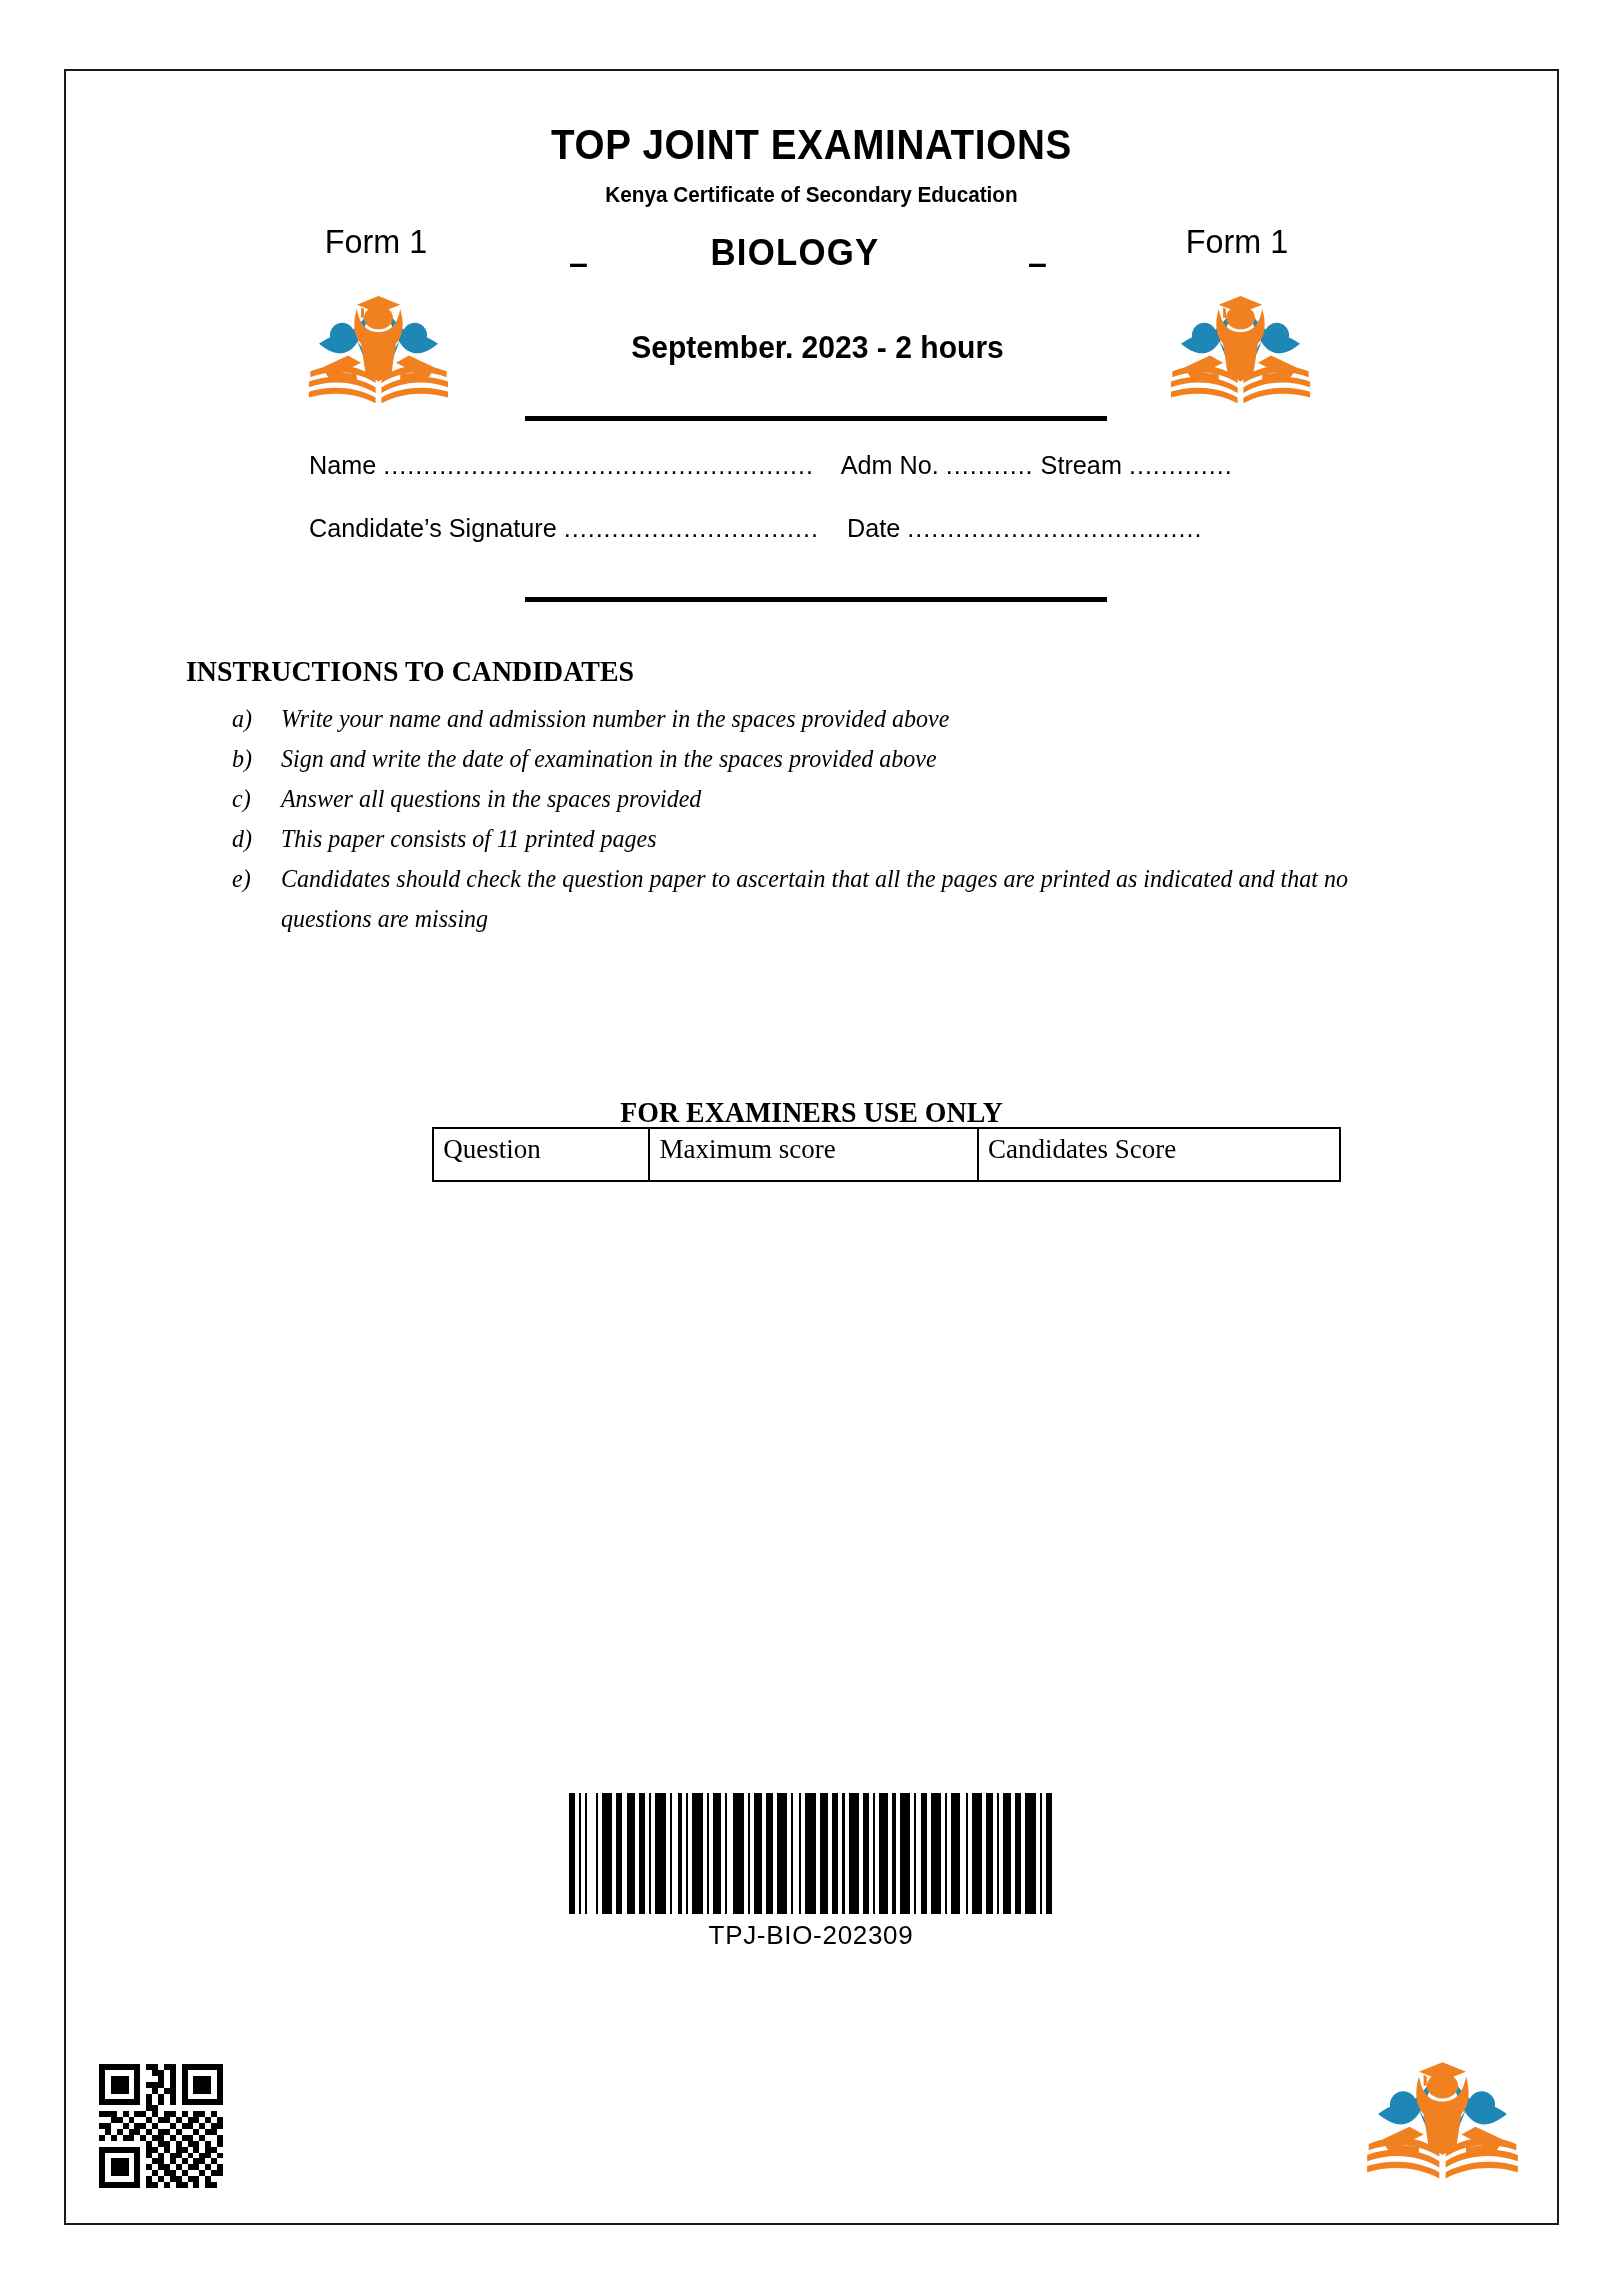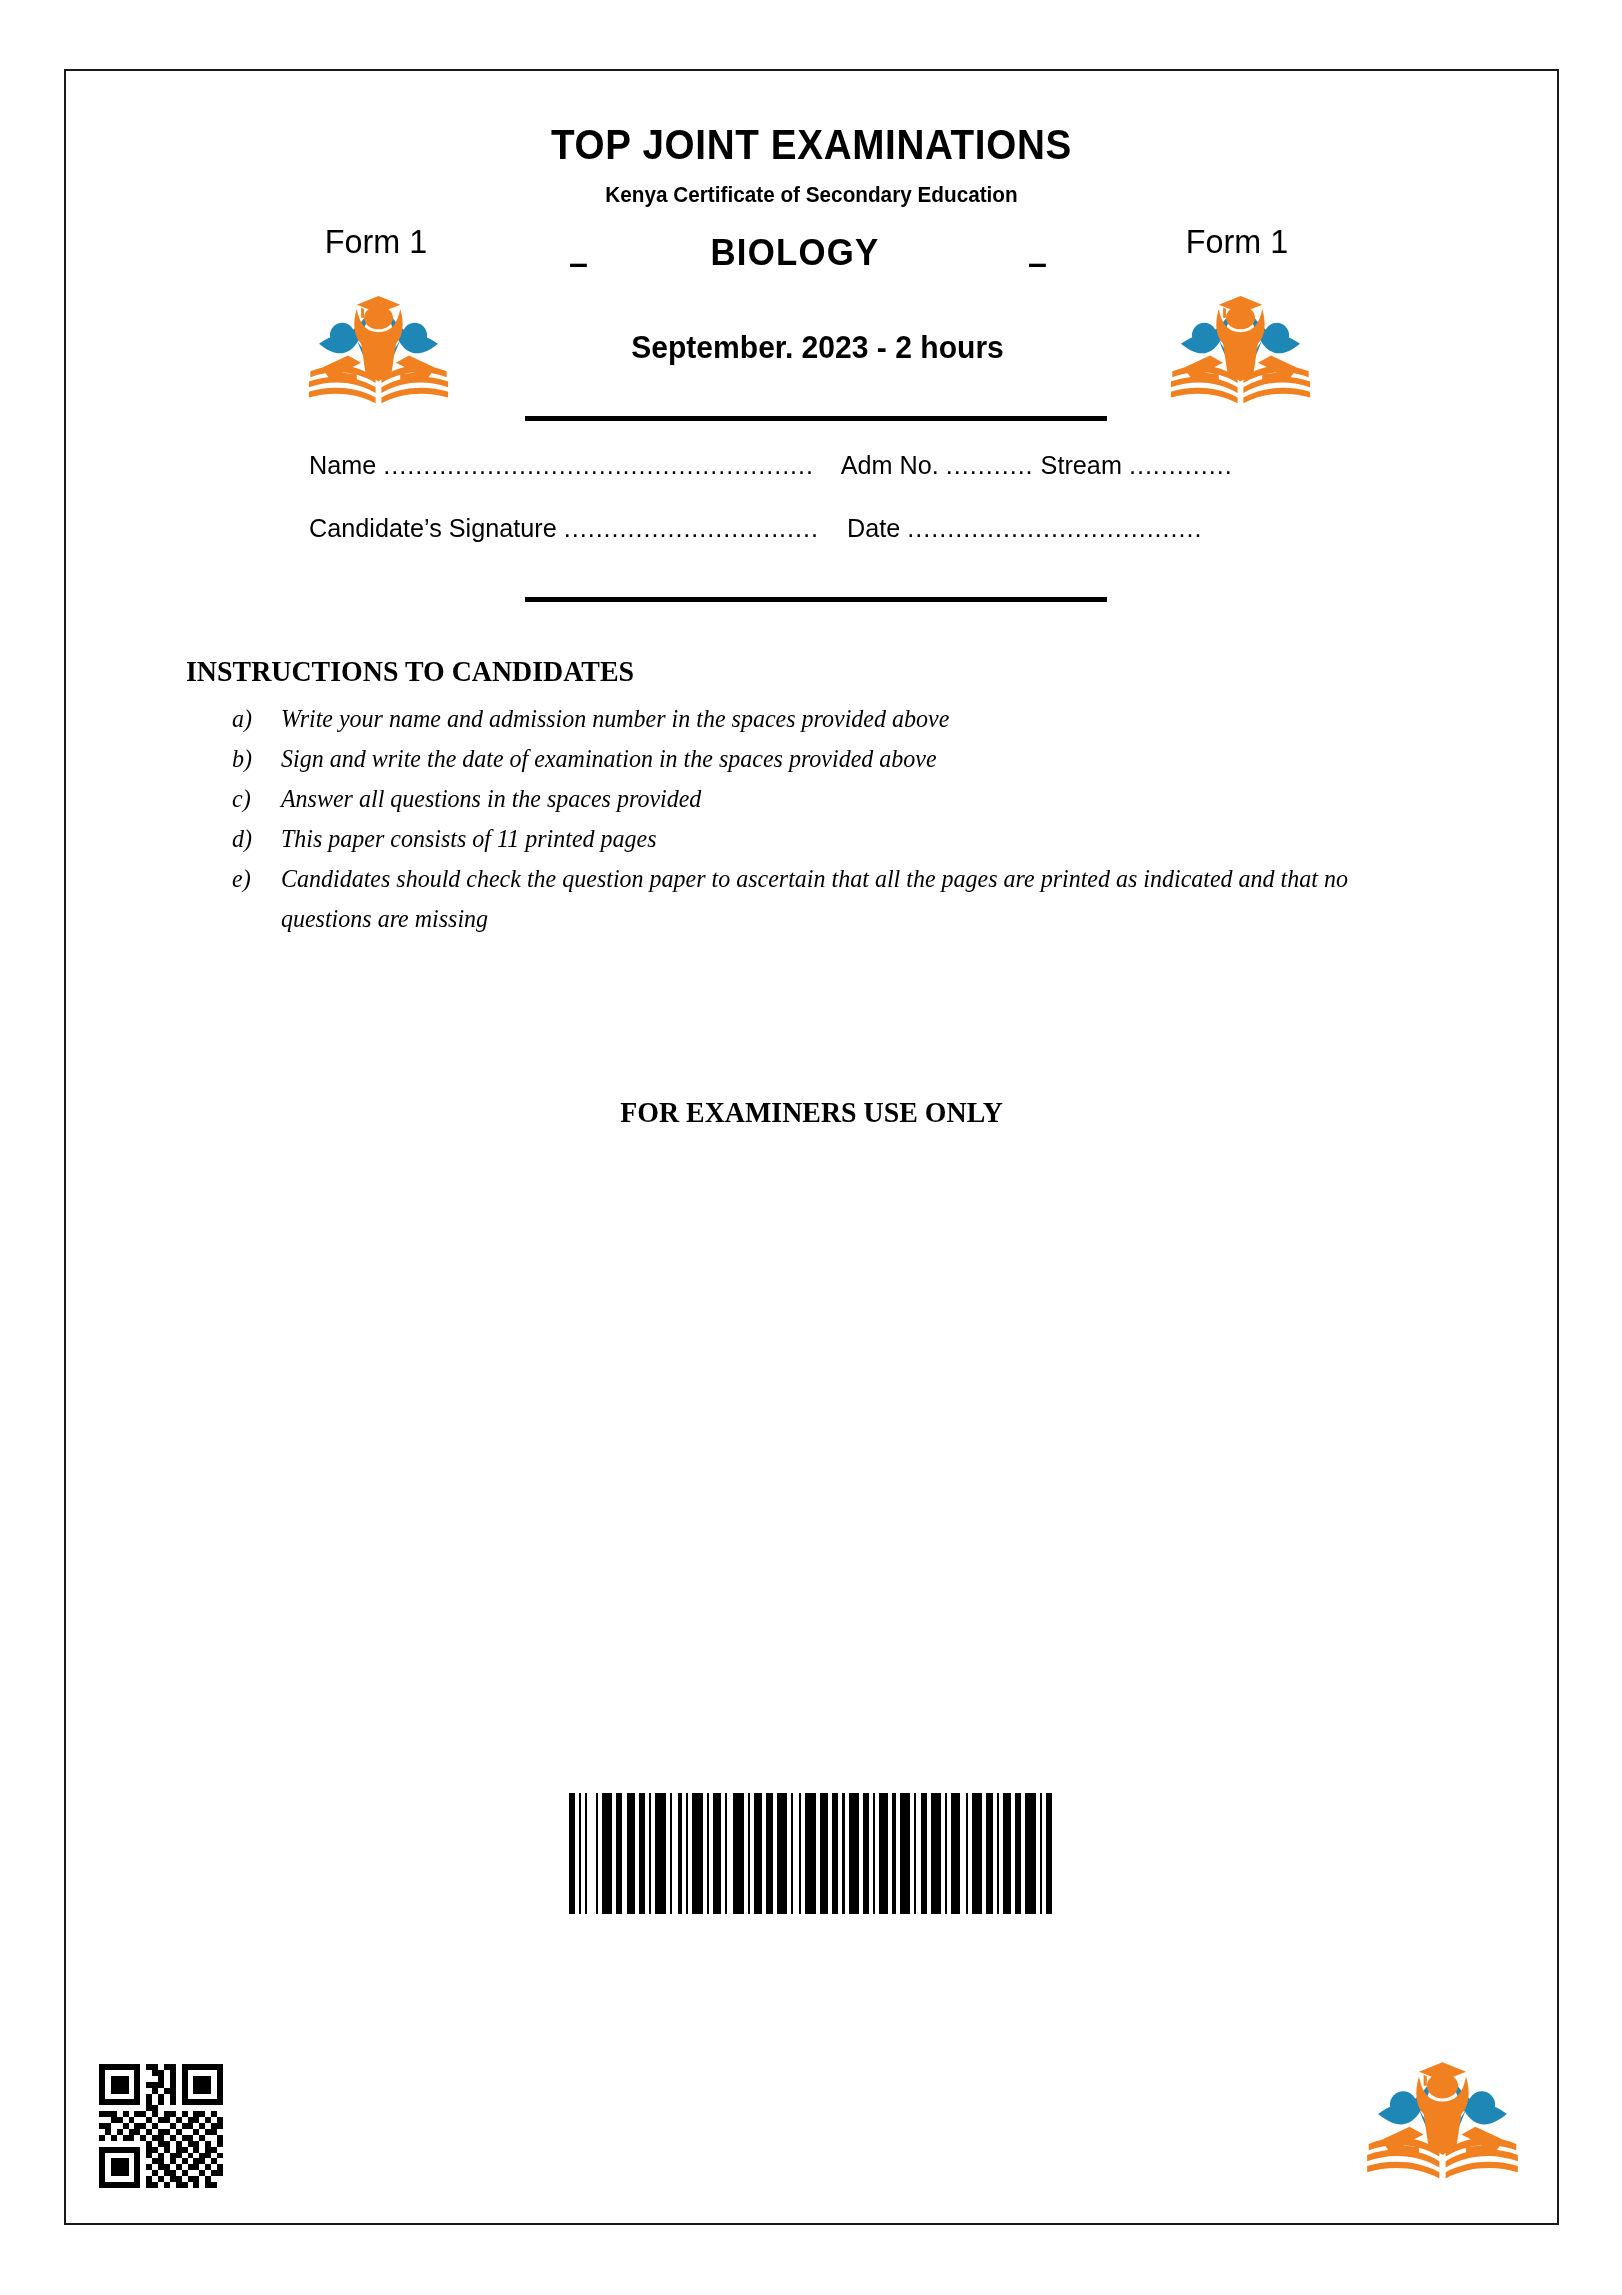--- a/index.html
+++ b/index.html
@@ -349,20 +349,25 @@
     <li>
       <span class="marker">e)</span>
       <span>Candidates should check the question paper to ascertain that all the pages are printed as indicated and that no questions are missing</span>
     </li>
   </ul>
 
   <div id="examiners-title" class="abs center">FOR EXAMINERS USE ONLY</div>
 
   <table id="examiners-table">
     <tbody>
+      <tr class="head-row">
+        <td class="col-q">Question</td>
+        <td class="col-m">Maximum score</td>
+        <td class="col-c">Candidates Score</td>
+      </tr>
     </tbody>
   </table>
 
   <div id="barcode-block">
     <div id="barcode-bars">
         <i style="width: 1.2766%; background: rgb(0, 0, 0);"></i>
         <i style="width: 0.851064%; background: transparent;"></i>
         <i style="width: 0.425532%; background: rgb(0, 0, 0);"></i>
         <i style="width: 0.851064%; background: transparent;"></i>
         <i style="width: 0.425532%; background: rgb(0, 0, 0);"></i>
@@ -450,20 +455,21 @@
         <i style="width: 1.70213%; background: rgb(0, 0, 0);"></i>
         <i style="width: 0.851064%; background: transparent;"></i>
         <i style="width: 1.2766%; background: rgb(0, 0, 0);"></i>
         <i style="width: 0.851064%; background: transparent;"></i>
         <i style="width: 2.12766%; background: rgb(0, 0, 0);"></i>
         <i style="width: 0.851064%; background: transparent;"></i>
         <i style="width: 0.425532%; background: rgb(0, 0, 0);"></i>
         <i style="width: 0.851064%; background: transparent;"></i>
         <i style="width: 1.2766%; background: rgb(0, 0, 0);"></i>
       </div>
+    <div id="barcode-label">TPJ-BIO-202309</div>
   </div>
 
   <div id="qr-block">
     <svg id="qr-svg" viewBox="0 0 21 21" shape-rendering="crispEdges" xmlns="http://www.w3.org/2000/svg" aria-hidden="true">
         <rect x="0" y="0" width="21" height="21" fill="#ffffff"></rect>
         <rect x="0" y="0" width="1" height="1" fill="#000000"></rect>
         <rect x="1" y="0" width="1" height="1" fill="#000000"></rect>
         <rect x="2" y="0" width="1" height="1" fill="#000000"></rect>
         <rect x="3" y="0" width="1" height="1" fill="#000000"></rect>
         <rect x="4" y="0" width="1" height="1" fill="#000000"></rect>

